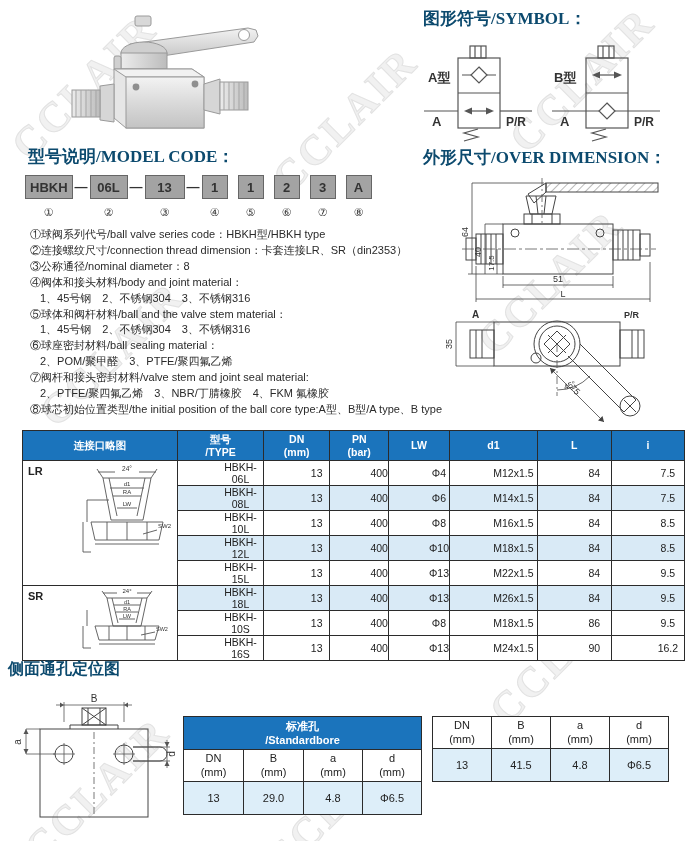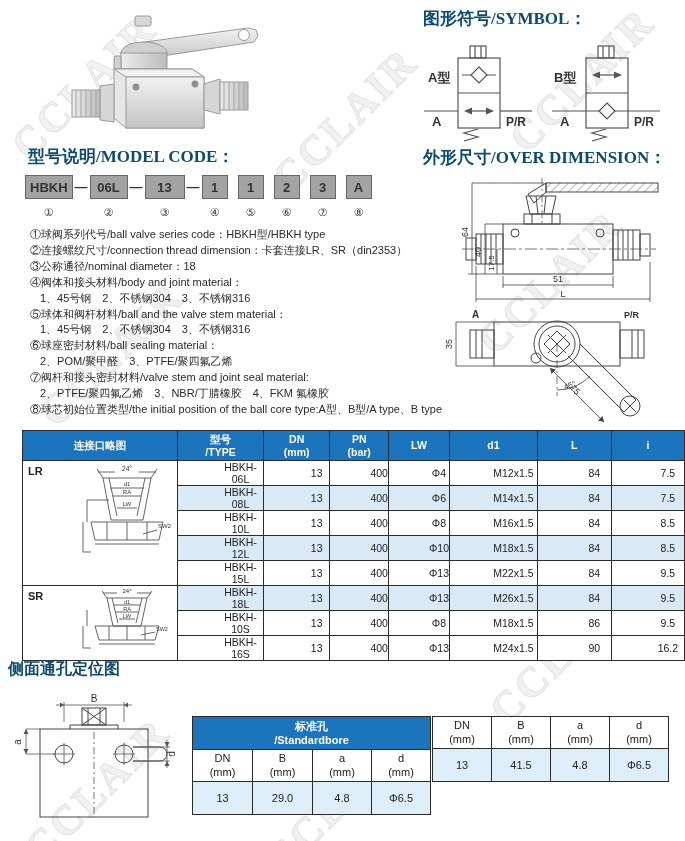--- a/index.html
+++ b/index.html
@@ -280,21 +280,21 @@
     </div>
     <div class="mc-unit gap">
       <div class="mc-box ws">A</div>
       <div class="mc-num">⑧</div>
     </div>
   </div>
 
   <div class="notes">
     <div>①球阀系列代号/ball valve series code：HBKH型/HBKH type</div>
     <div>②连接螺纹尺寸/connection thread dimension：卡套连接LR、SR（din2353）</div>
-    <div>③公称通径/nominal diameter：18</div>
+    <div>③公称通径/nominal diameter：8</div>
     <div>④阀体和接头材料/body and joint material：</div>
     <div class="indent">1、45号钢　2、不锈钢304　3、不锈钢316</div>
     <div>⑤球体和阀杆材料/ball and the valve stem material：</div>
     <div class="indent">1、45号钢　2、不锈钢304　3、不锈钢316</div>
     <div>⑥球座密封材料/ball sealing material：</div>
     <div class="indent">2、POM/聚甲醛　3、PTFE/聚四氟乙烯</div>
     <div>⑦阀杆和接头密封材料/valve stem and joint seal material:</div>
     <div class="indent">2、PTFE/聚四氟乙烯　3、NBR/丁腈橡胶　4、FKM 氟橡胶</div>
     <div>⑧球芯初始位置类型/the initial position of the ball core type:A型、B型/A type、B type</div>
   </div>
@@ -520,21 +520,21 @@
       <polygon points="112,13 116,10.5 116,15.5" fill="#555"></polygon>
     <polygon points="14,37 11.5,42 16.5,42" fill="#555"></polygon>
       <polygon points="14,62 11.5,57 16.5,57" fill="#555"></polygon>
     <polygon points="155,55 152.5,50 157.5,50" fill="#555"></polygon>
       <polygon points="155,69 152.5,74 157.5,74" fill="#555"></polygon>
     <text x="82" y="10" font-size="10" text-anchor="middle">B</text>
     <text transform="rotate(-90 9 50)" x="9" y="50" font-size="10" text-anchor="middle">a</text>
     <text transform="rotate(-90 163 62)" x="163" y="62" font-size="10" text-anchor="middle">d</text>
   </svg>
 
-  <table class="mini-table" style="left:192px;top:716px;width:238px">
+  <table class="mini-table" style="left:183px;top:716px;width:238px">
     <colgroup>
         <col style="width:60px">
         <col style="width:60px">
         <col style="width:59px">
         <col style="width:59px">
       </colgroup>
     <tbody>
         <tr>
       <th colspan="4">
         <div>标准孔</div>

